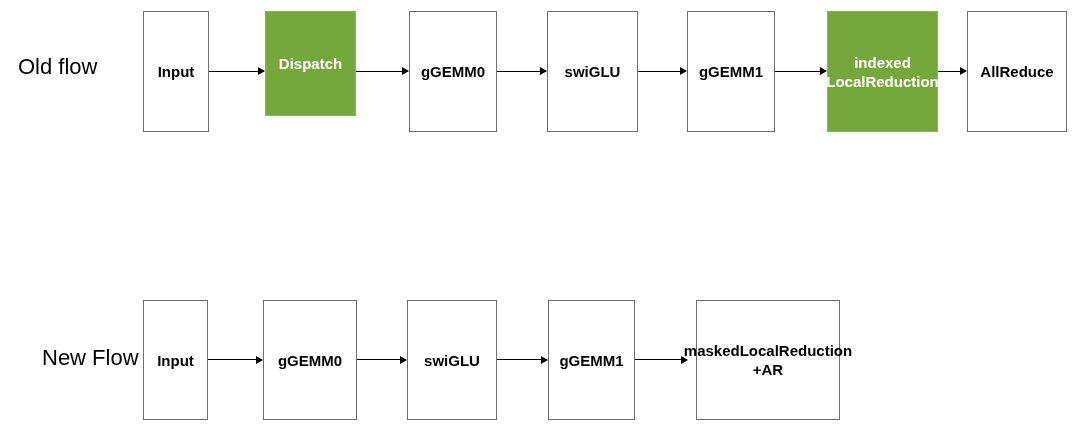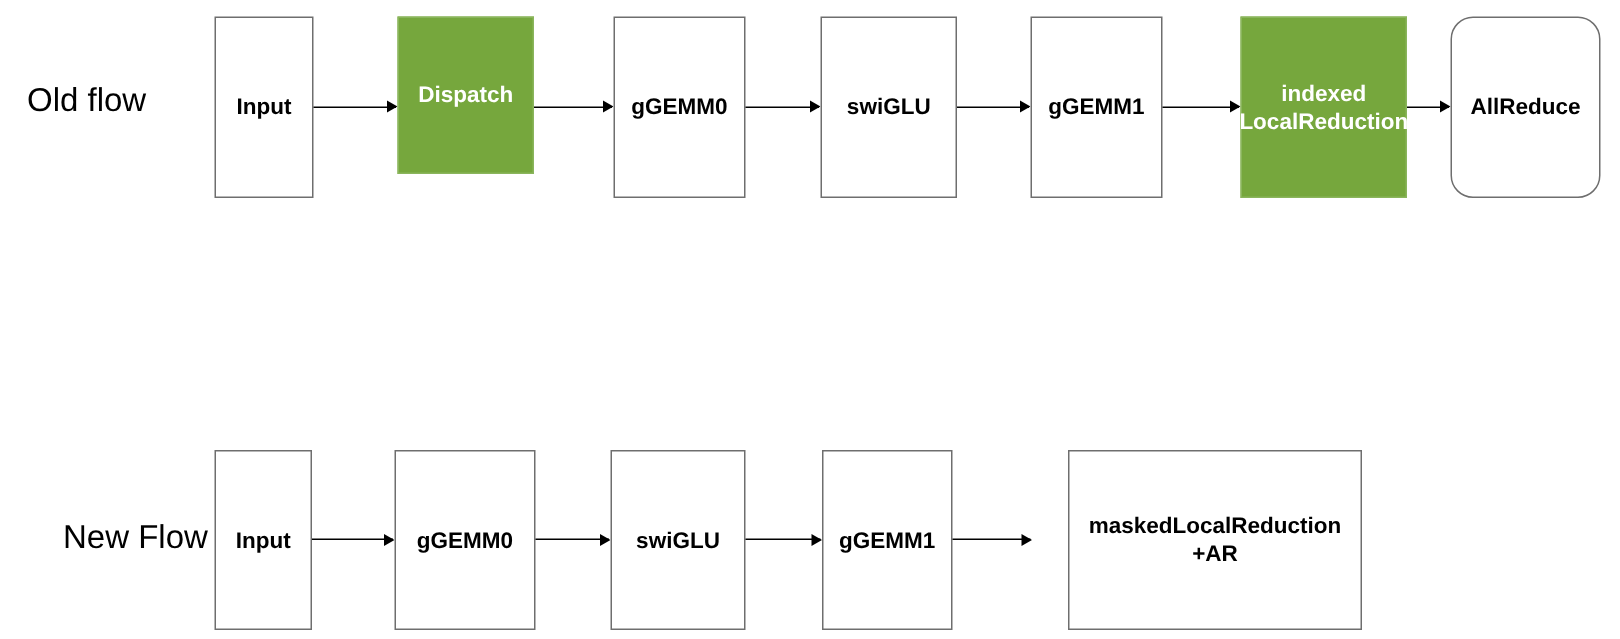--- a/index.html
+++ b/index.html
@@ -92,37 +92,37 @@
       <div class="arrow" style="left: 638px; width: 48px; top: 71.5px;"></div>
       <div class="node white" style="left: 687px; top: 11px; width: 88px; height: 121px;">
         <span class="node-label">gGEMM1</span>
       </div>
       <div class="arrow" style="left: 775px; width: 51px; top: 71.5px;"></div>
       <div class="node green" style="left: 827px; top: 11px; width: 111px; height: 121px; justify-content: center;">
         <span class="node-label">indexed
 LocalReduction</span>
       </div>
       <div class="arrow" style="left: 938px; width: 28px; top: 71.5px;"></div>
-      <div class="node white" style="left: 967px; top: 11px; width: 100px; height: 121px; border-radius: 15px;">
+      <div class="node white" style="left: 967px; top: 11px; width: 100px; height: 121px;">
         <span class="node-label">AllReduce</span>
       </div>
       <div class="node white" style="left: 143px; top: 300px; width: 65px; height: 120px;">
         <span class="node-label">Input</span>
       </div>
       <div class="arrow" style="left: 208px; width: 54px; top: 360px;"></div>
       <div class="node white" style="left: 263px; top: 300px; width: 94px; height: 120px;">
         <span class="node-label">gGEMM0</span>
       </div>
       <div class="arrow" style="left: 357px; width: 49px; top: 360px;"></div>
       <div class="node white" style="left: 407px; top: 300px; width: 90px; height: 120px;">
         <span class="node-label">swiGLU</span>
       </div>
       <div class="arrow" style="left: 497px; width: 50px; top: 360px;"></div>
       <div class="node white" style="left: 548px; top: 300px; width: 87px; height: 120px;">
         <span class="node-label">gGEMM1</span>
       </div>
       <div class="arrow" style="left: 635px; width: 52px; top: 360px;"></div>
-      <div class="node white" style="left: 712px; top: 300px; width: 196px; height: 120px;">
+      <div class="node white" style="left: 696px; top: 300px; width: 144px; height: 120px;">
         <span class="node-label">maskedLocalReduction
 +AR</span>
       </div>
     </div>
 </div>
 
 </body></html>

